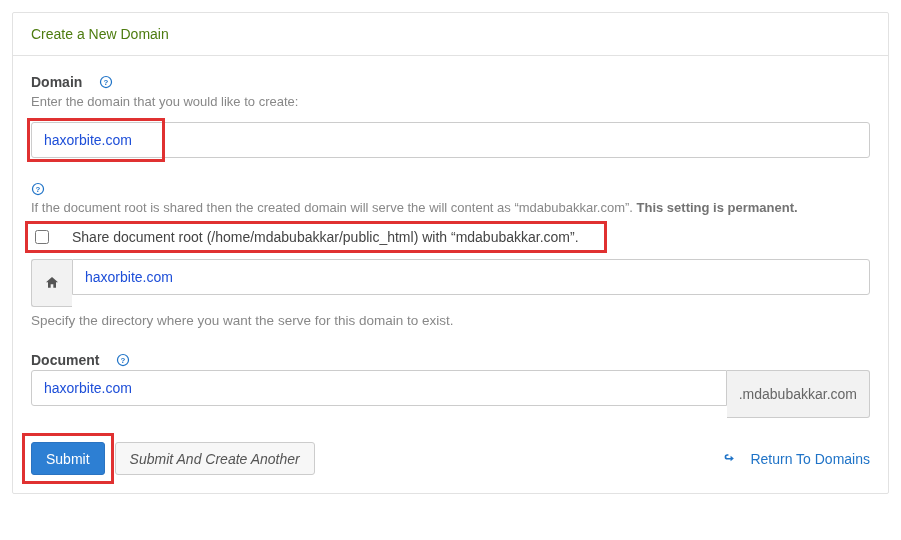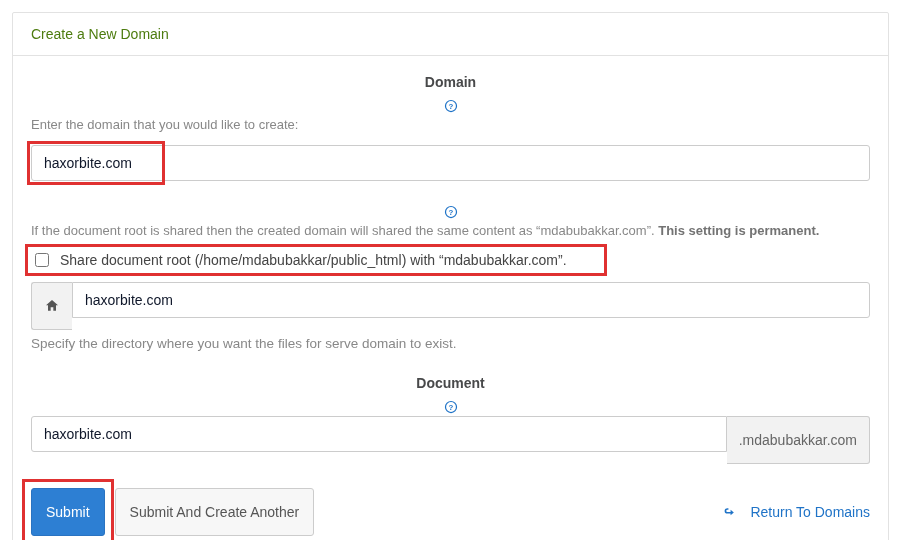--- a/index.html
+++ b/index.html
@@ -25,49 +25,48 @@
     padding: 18px;
   }
   .form-group { margin-bottom: 24px; }
   .form-label {
     color: #48494a;
     font-weight: 600;
     font-size: 14px;
     margin-bottom: 2px;
     display: flex;
     align-items: center;
-    gap: 9px;
-    flex-direction: column;
+    gap: 17px;
   }
   .help-icon {
     width: 14px; height: 14px;
     display: inline-flex; align-items:center; justify-content:center;
   }
   .help-icon svg { display:block; }
   .form-desc {
     color: #888;
     font-size: 13px;
     margin: 2px 0 10px 0;
     line-height: 1.5;
   }
   .form-desc strong { color:#737373; font-weight:700; }
   .text-input {
     width: 100%;
     height: 36px;
     padding: 6px 12px;
     border: 1px solid #ccc;
     border-radius: 3px;
     font-size: 14px;
-    color: #0f172a;
+    color: #1d4ed8;
     background:#fff;
   }
   .check-row {
     display:flex;
     align-items:center;
-    gap:8px;
+    gap:20px;
     margin-bottom:12px;
     color:#444;
     font-size:14px;
   }
   .check-row input[type=checkbox]{
     width:14px;height:14px;
   }
   .input-group {
     display:flex;
     width:100%;
@@ -88,37 +87,38 @@
   .input-group .text-input.first-round { border-radius:3px 0 0 3px; }
   .input-group .text-input.last-round { border-radius:0 3px 3px 0; }
   .note-below { color:#888; font-size:13.5px; margin-top:6px; }
   .actions {
     display:flex;
     align-items:center;
     gap:10px;
     margin-top:8px;
   }
   .btn {
-    height:48px;
+    height:33px;
     padding:0 14px;
     font-size:14px;
     border-radius:3px;
     cursor:pointer;
     display:inline-flex;
     align-items:center;
   }
   .btn-primary {
     background:#2d7fd3;
     color:#fff;
     border:1px solid #2a73c1;
   }
   .btn-default {
     background:#f7f7f7;
     color:#555;
     border:1px solid #ccc;
+    font-style:italic;
   }
   .return-link {
     margin-left:auto;
     color:#1f73c7;
     text-decoration:none;
     font-size:14px;
     display:inline-flex;
     align-items:center;
     gap:14px;
   }
@@ -156,40 +156,40 @@
     <div class="form-group">
       <div class="form-label">
         <span class="help-icon">
           <svg width="14" height="14" viewBox="0 0 16 16">
               <circle cx="8" cy="8" r="6.3" fill="none" stroke="#1f73c7" stroke-width="1.4"></circle>
               <text x="8" y="11.2" text-anchor="middle" font-size="9" font-family="Arial" fill="#1f73c7">?</text>
             </svg>
         </span>
       </div>
       <div class="form-desc">
-        <span>If the document root is shared then the created domain will shared the same content as “mdabubakkar.com”. </span><strong>This setting is permanent.</strong>
+        <span>If the document root is shared then the created domain will serve the will content as “mdabubakkar.com”. </span><strong>This setting is permanent.</strong>
       </div>
 
       <div style="position:relative; margin-bottom:12px;">
         <label class="check-row" style="margin-bottom:0;">
           <input type="checkbox" style="">
           <span>Share document root (/home/mdabubakkar/public_html) with “mdabubakkar.com”.</span>
         </label>
         <div class="hl" style="position:absolute; left:-6px; top:-6px; width:582px; height:32px; pointer-events:none;"></div>
       </div>
 
       <div class="input-group">
         <span class="input-addon left">
           <svg width="16" height="16" viewBox="0 0 24 24" fill="#555">
               <path d="M12 3l9 8h-3v8h-4v-5h-4v5H6v-8H3z"></path>
             </svg>
         </span>
         <input class="text-input last-round" type="text" value="haxorbite.com" style="">
       </div>
-      <div class="note-below">Specify the directory where you want the files for serve domain to exist.</div>
+      <div class="note-below">Specify the directory where you want the serve for this domain to exist.</div>
     </div>
 
     <div class="form-group">
       <div class="form-label">
         <span>Document</span>
         <span class="help-icon">
           <svg width="14" height="14" viewBox="0 0 16 16">
               <circle cx="8" cy="8" r="6.3" fill="none" stroke="#1f73c7" stroke-width="1.4"></circle>
               <text x="8" y="11.2" text-anchor="middle" font-size="9" font-family="Arial" fill="#1f73c7">?</text>
             </svg>

